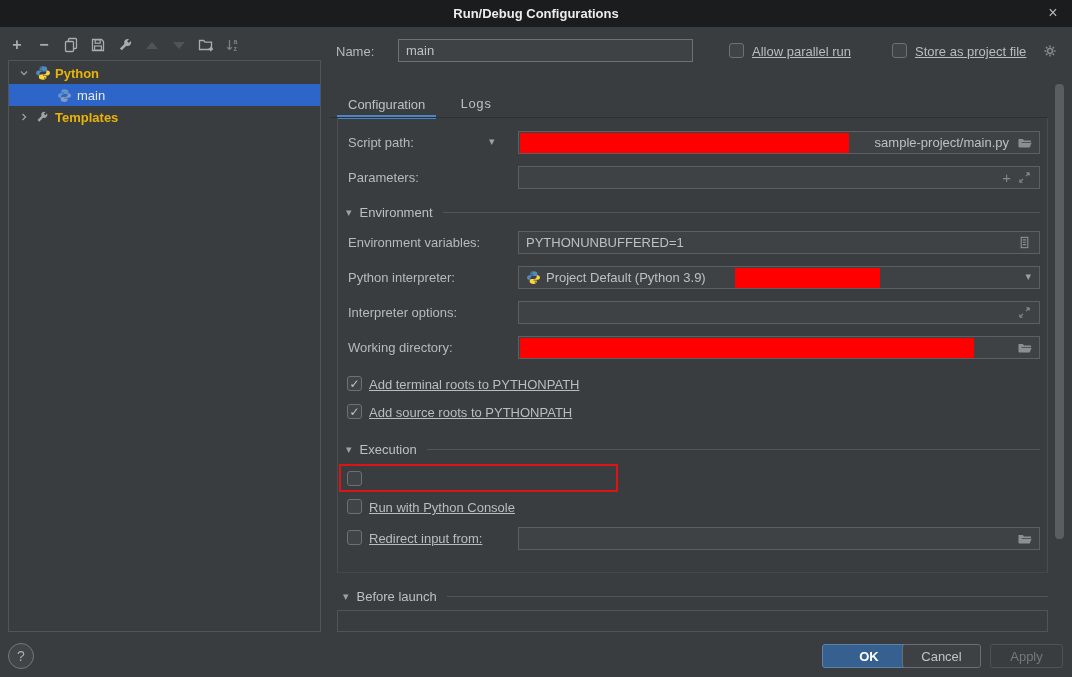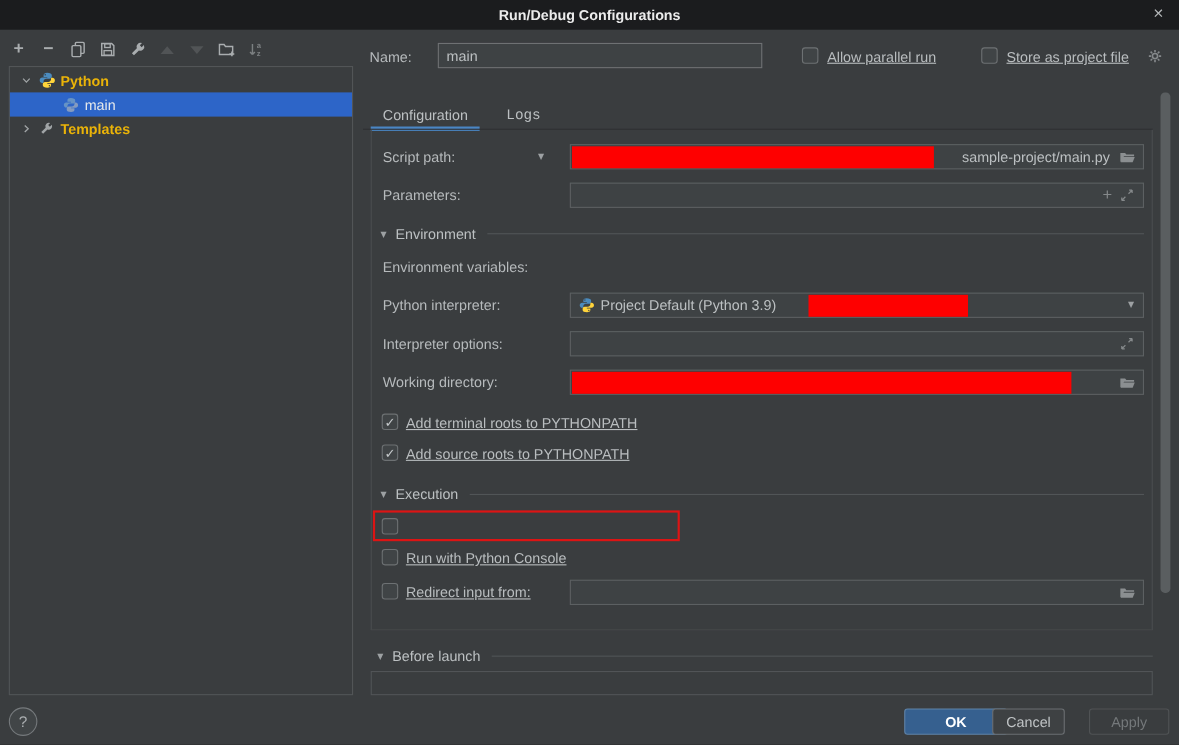--- a/index.html
+++ b/index.html
@@ -61,21 +61,21 @@
   .sechead .sname { margin-left:8px; color:#bcc0c2; }
 
   .cblabel { position:absolute; color:#b9bdbf; white-space:nowrap;text-decoration:underline; }
   .annot { position:absolute; left:339px; top:464px; width:279px; height:28px; border:2px solid #dd1414; }
 
   .blbox { position:absolute; left:337px; top:610px; width:711px; height:22px; border:1px solid #515457; }
 
   
   .btn { position:absolute; top:644px; height:24px; display:flex; align-items:center; justify-content:center; border-radius:3px; }
   .btn-ok { left:822px; width:94px; background:#36608f; border:1px solid #5f83a7; color:#ffffff; font-weight:bold; }
-  .btn-cancel { left:902px; width:66px; background:#3e4143; border:1px solid #6b6f72; color:#c0c4c6; }
+  .btn-cancel { left:902px; width:79px; background:#3e4143; border:1px solid #6b6f72; color:#c0c4c6; }
   .btn-apply { left:990px; width:73px; background:transparent; border:1px solid #505355; color:#75797b; }
   .help { position:absolute; left:8px; top:643px; width:26px; height:26px; border-radius:50%; border:1px solid #75797c;
           display:flex; align-items:center; justify-content:center; color:#a9adaf; font-size:14px; background:#414547; }
 
   .scrollthumb { position:absolute; left:1055px; top:84px; width:9px; height:455px; background:#5a5e60; border-radius:4px; }
 
   svg { display:block; }
 </style>
 </head>
 <body>
@@ -223,20 +223,31 @@
     </span>
   </div>
 
   <div class="sechead" style="left:346px; top:203px; width:694px;">
     <span class="caret">▾</span>
     <span class="sname">Environment</span>
     <span class="sline"></span>
   </div>
 
   <span class="lbl" style="left:348px; top:235px;">Environment variables:</span>
+  <div class="field ffield" style="top:231px;">
+    <span>PYTHONUNBUFFERED=1</span>
+    <span class="ficon-r">
+      <svg width="15" height="15" viewBox="0 0 16 16">
+          <g stroke="#8b8f91" stroke-width="1.2" fill="none">
+            <rect x="4.5" y="2.5" width="7" height="11"></rect>
+            <path d="M6.2 5.2h3.6M6.2 7.7h3.6M6.2 10.2h3.6"></path>
+          </g>
+        </svg>
+    </span>
+  </div>
 
   <span class="lbl" style="left:348px; top:270px;">Python interpreter:</span>
   <div class="field ffield" style="top:266px;">
     <span class="ticon">
       <svg width="15" height="15" viewBox="0 0 16 16">
           <path fill="#4b8bbe" d="M7.9 1.2c-2 0-3.3.86-3.3 2.2v1.5h3.4v.6H3.4c-1.3 0-2.3 1-2.3 2.4 0 1.5 1 2.5 2.3 2.5h1.2V8.9c0-1.3 1.1-2.4 2.5-2.4h3c1.1 0 2-.9 2-2V3.4c0-1.3-1.6-2.2-4.2-2.2zM6.1 2.3a.66.66 0 1 1 0 1.33.66.66 0 0 1 0-1.33z"></path>
           <path fill="#ffd43b" d="M8.1 14.8c2 0 3.3-.86 3.3-2.2v-1.5H8v-.6h4.6c1.3 0 2.3-1 2.3-2.4 0-1.5-1-2.5-2.3-2.5h-1.2v1.5c0 1.3-1.1 2.4-2.5 2.4h-3c-1.1 0-2 .9-2 2v1.1c0 1.3 1.6 2.2 4.2 2.2zm1.8-1.1a.66.66 0 1 1 0-1.33.66.66 0 0 1 0 1.33z"></path>
         </svg>
     </span>
     <span>Project Default (Python 3.9)</span>

